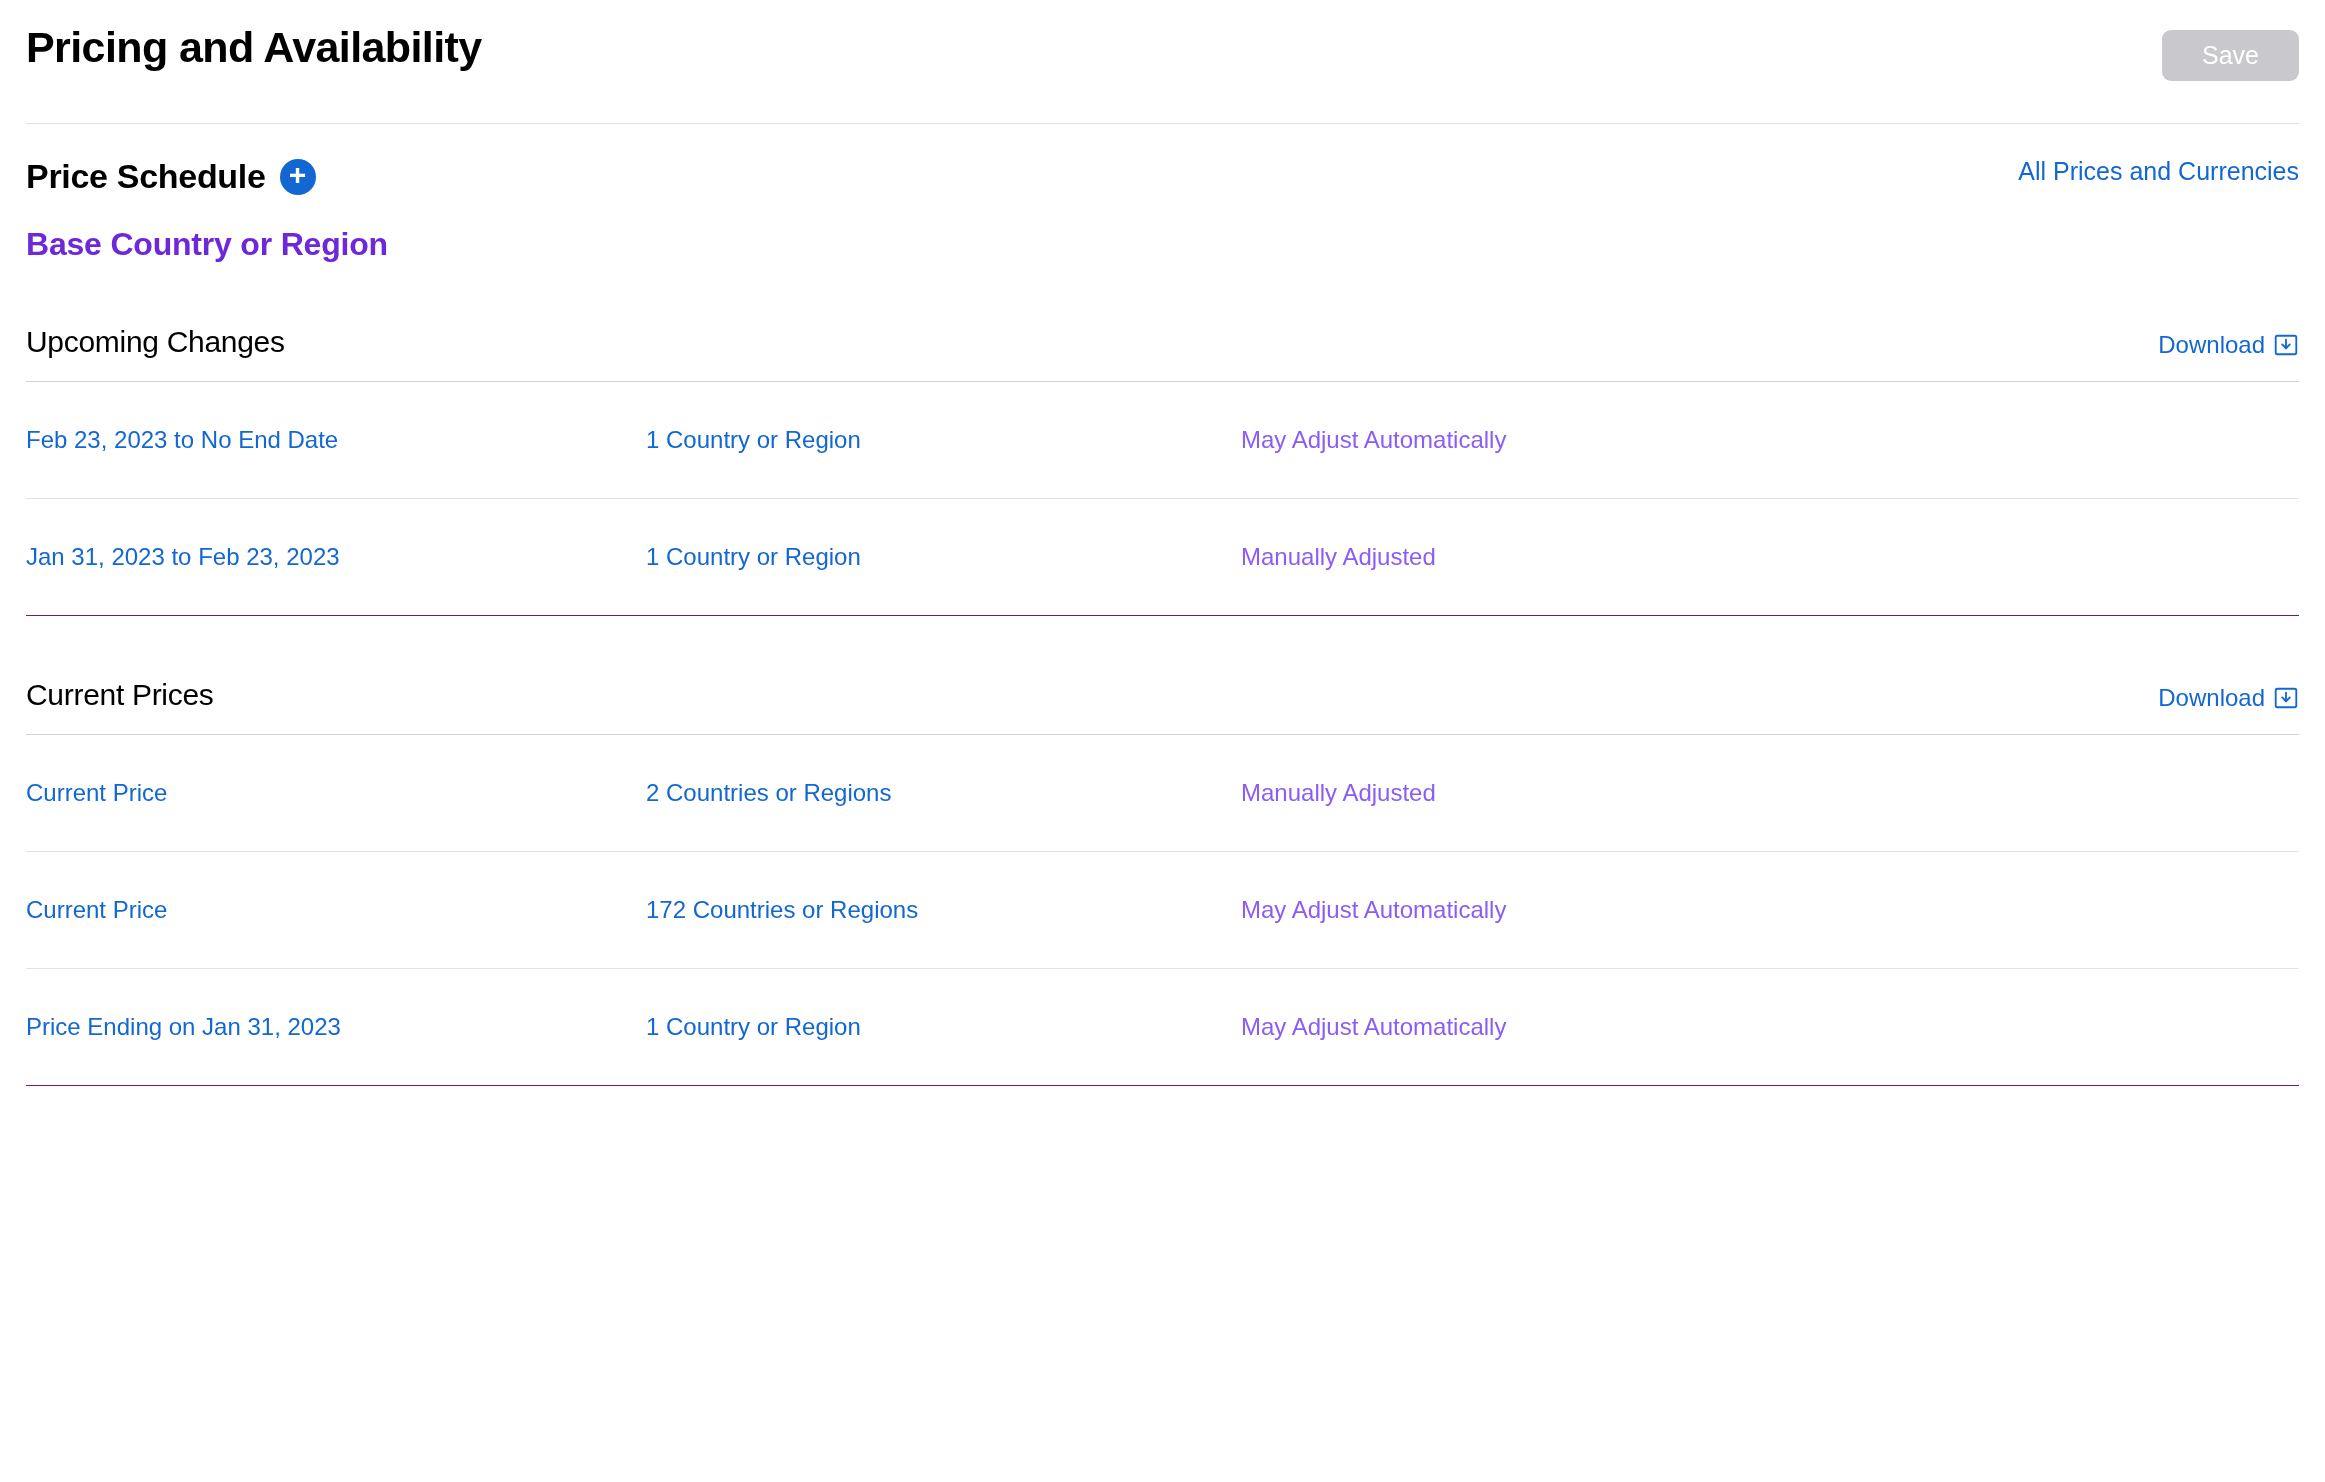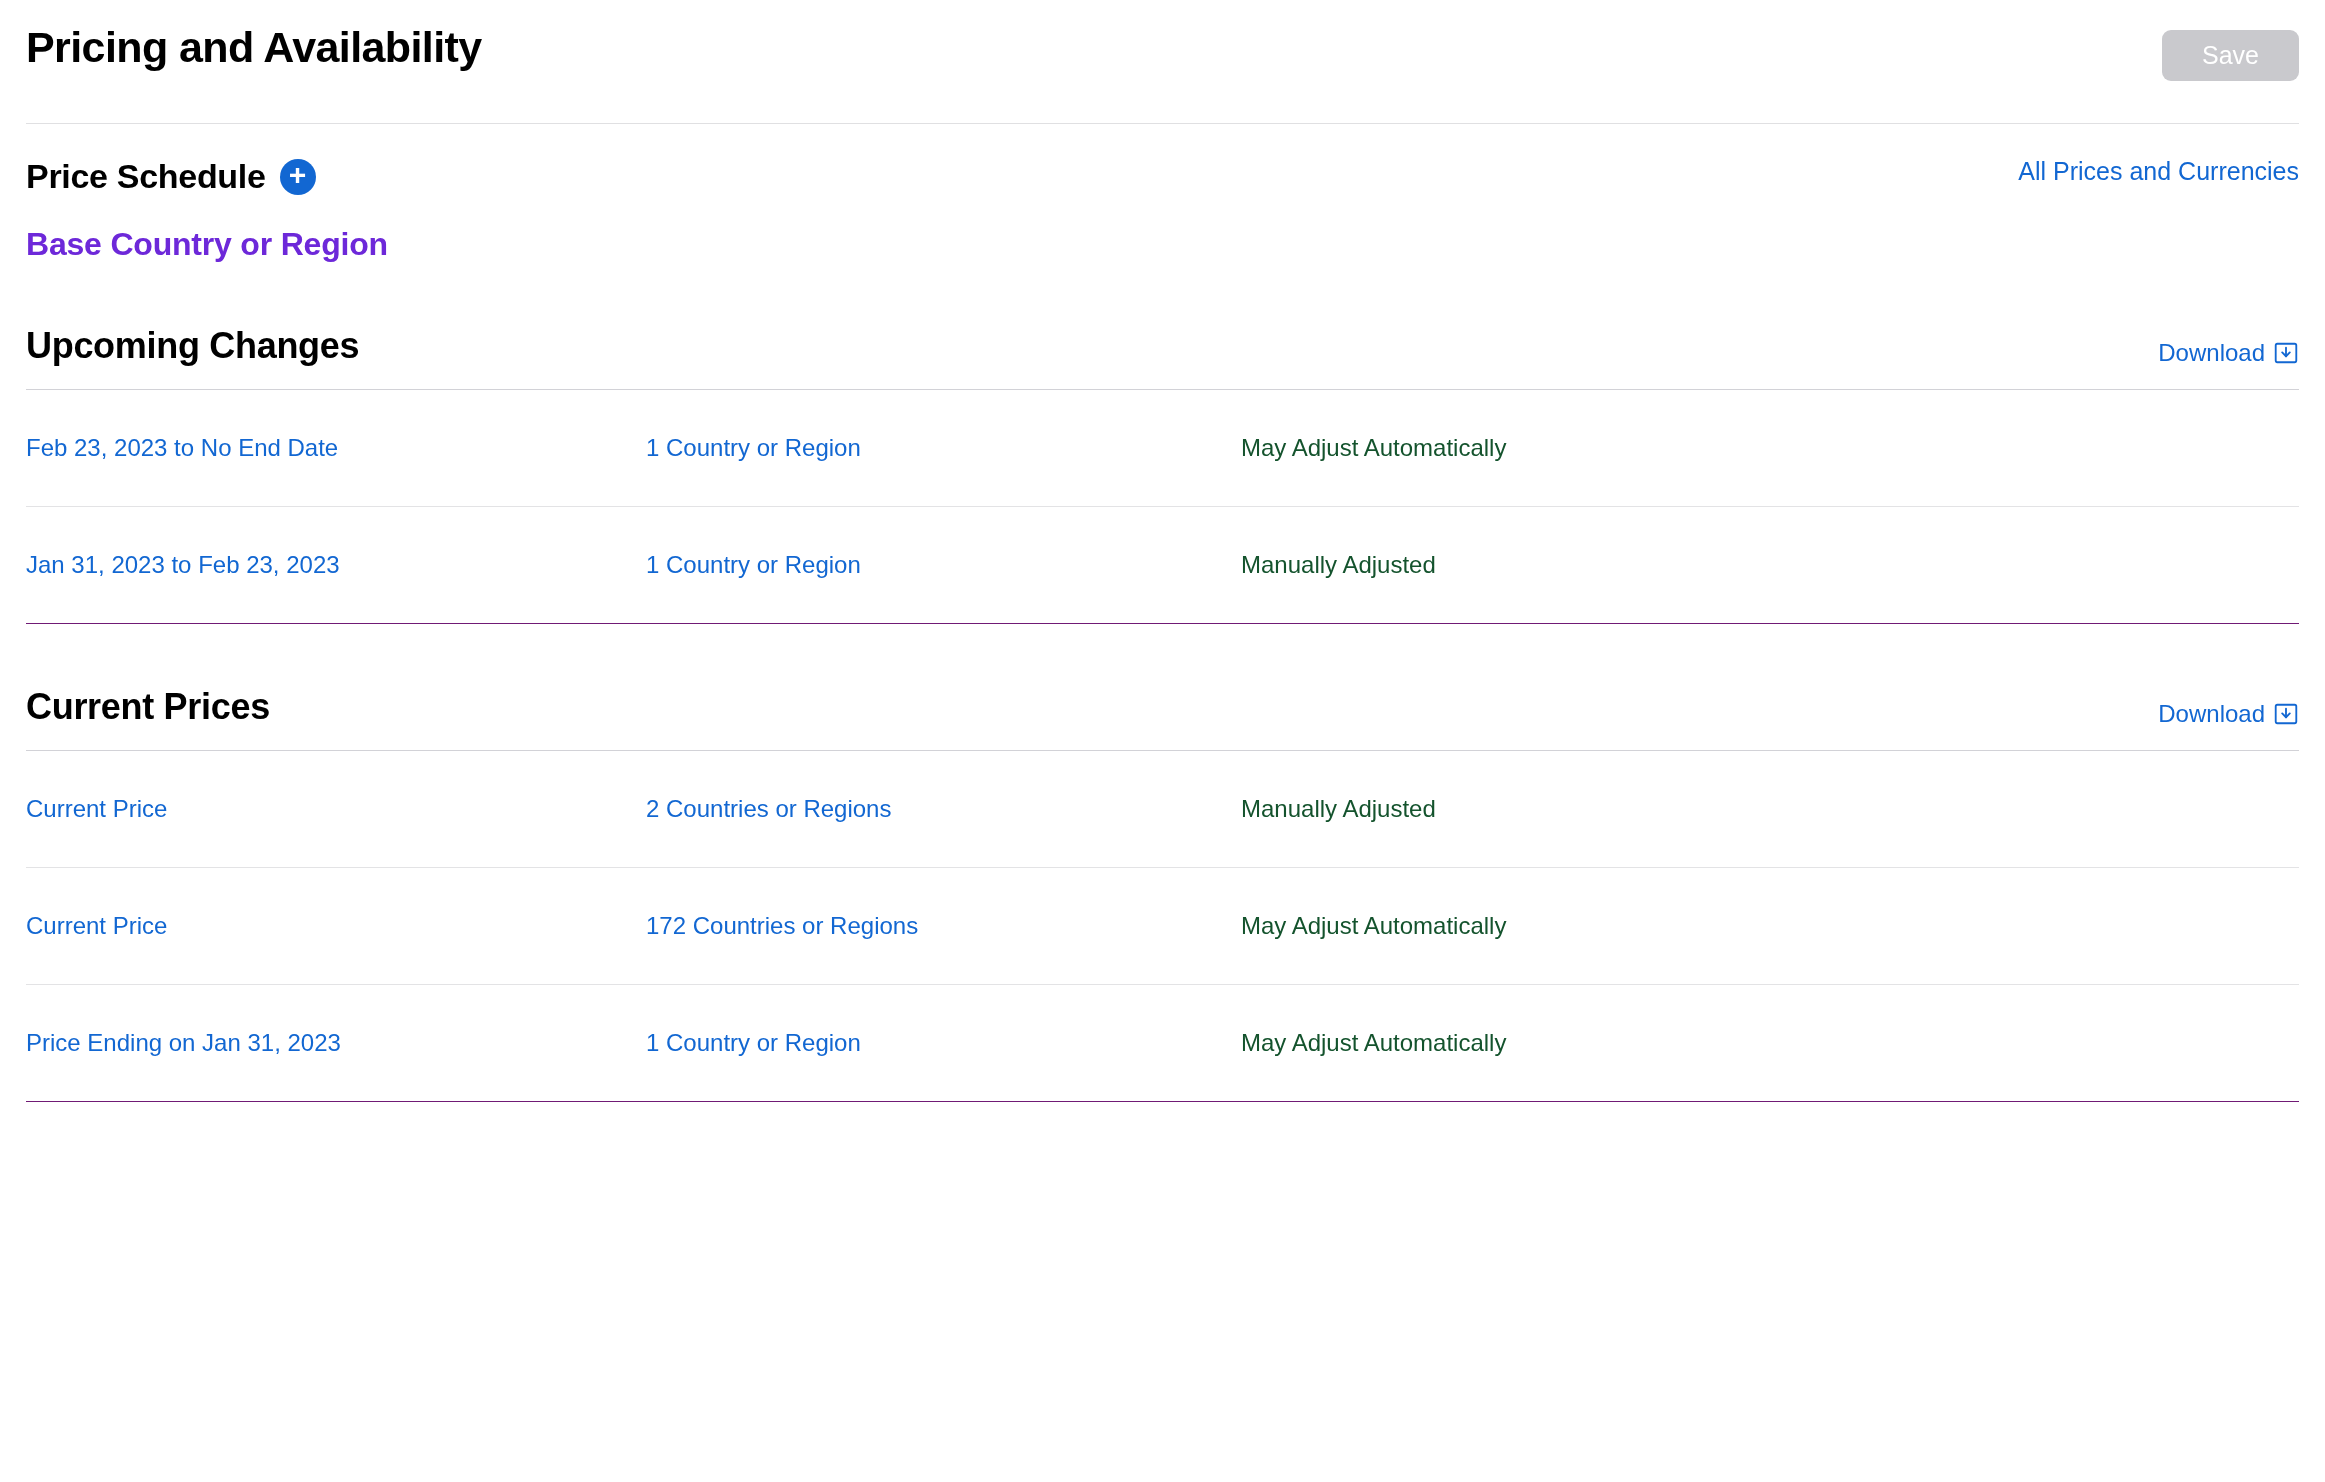--- a/index.html
+++ b/index.html
@@ -120,22 +120,22 @@
   
   .table-block {
     margin-top: 62px;
   }
   .table-head-row {
     display: flex;
     align-items: flex-end;
     justify-content: space-between;
   }
   .table-title {
-    font-size: 36px;
-    font-weight: bold;
+    font-size: 30px;
+    font-weight: normal;
     letter-spacing: -0.3px;
     margin: 0;
     color: #000;
   }
   .download-link {
     display: inline-flex;
     align-items: center;
     gap: 8px;
     color: #1267d2;
     font-size: 24px;
@@ -156,21 +156,21 @@
     align-items: center;
     border-bottom: 1px solid #e3e3e5;
     height: 117px;
   }
   .row:last-child { border-bottom: 1px solid #701a75; }
   .cell {
     font-size: 24px;
   }
   .cell-1 { width: 620px; }
   .cell-2 { width: 595px; }
-  .cell-3 { flex: 1; color: #14532d; }
+  .cell-3 { flex: 1; color: #8b5cf6; }
   .cell-link { color: #1267d2; cursor: pointer; }
 </style>
 </head>
 <body>
 
 <div class="page">
 
   <div class="header">
     <h1 class="page-title">Pricing and Availability</h1>
     <button class="save-button">Save</button>

